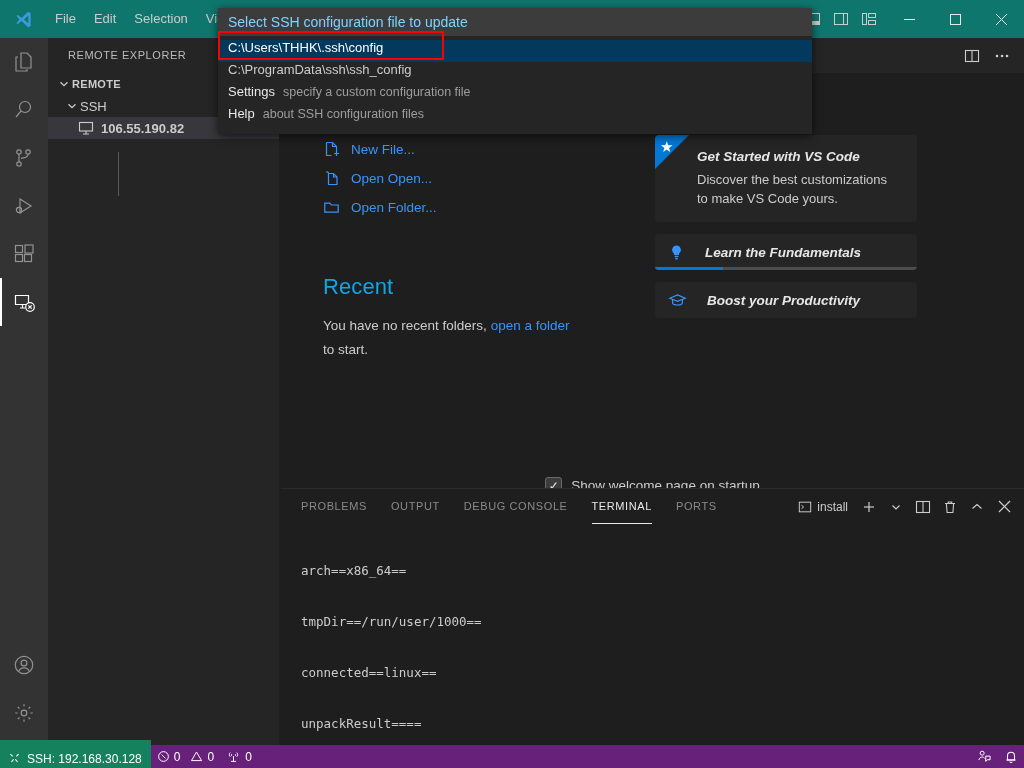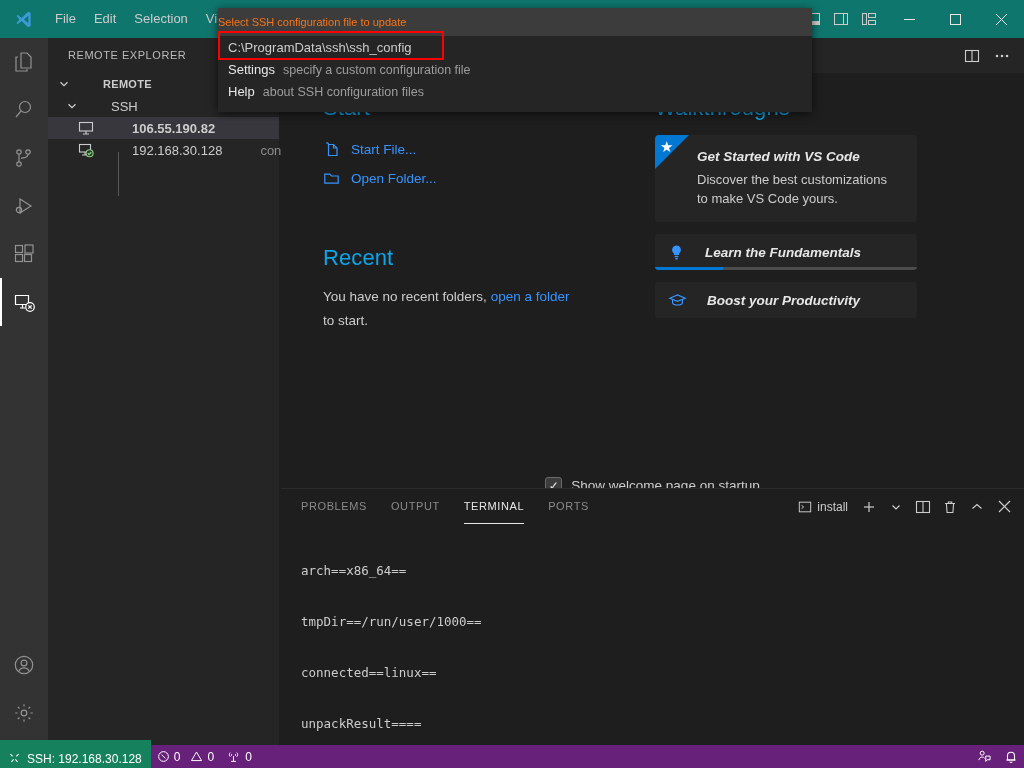--- a/index.html
+++ b/index.html
@@ -50,21 +50,20 @@
     position:absolute; left:48px; top:38px; width:232px; height:711px;
     background:#252526; border-right:1px solid #1e1e1e;
   }
   .sb-title {
     height:35px; line-height:35px; padding-left:20px;
     font-size:11px; letter-spacing:.55px; color:#bbbbbb; text-transform:uppercase;
   }
   .tree-row {
     height:22px; display:flex; align-items:center; padding-left:8px; cursor:pointer; font-size:13px;
     white-space:nowrap;
-    gap:31px;
   }
   .tree-row.selected { background:#37373d;font-weight:bold; }
   .twisty { width:16px; height:16px; display:flex; align-items:center; justify-content:center; flex:0 0 16px; }
   .tree-label-bold { font-weight:bold; font-size:11px; letter-spacing:.3px; }
   .indent-1 { padding-left:16px; }
   .indent-2 { padding-left:30px; }
   .leaf-icon { width:18px; display:flex; align-items:center; justify-content:flex-start; margin-right:5px; flex:0 0 18px;}
   .host-sub { color:#8c8c8c; margin-left:7px; font-size:13px; }
   .tree-guide {
     position:absolute; left:70px; top:114px; width:1px; height:44px; background:#585858;
@@ -169,21 +168,21 @@
   .sb-spacer { flex:1; }
 
   
   .quickpick {
     position:absolute; left:218px; top:8px; width:594px;
     background:#252526; box-shadow:0 2px 10px rgba(0,0,0,.62);
     z-index:50; border-radius:0 0 3px 3px;
   }
   .qp-head {
     height:28px; background:#3c3c3c; display:flex; align-items:center;
-    font-size:11px; color:#f97316;
+    padding-left:10px; font-size:14px; color:#7dd3fc;
   }
   .qp-list { padding:4px 0 6px 0; background:#252526; }
   .qp-row {
     height:22px; display:flex; align-items:baseline; padding:0 10px; font-size:13px;
     color:#cccccc; cursor:pointer; white-space:nowrap;
   }
   .qp-row.selected { background:#04395e; color:#ffffff; }
   .qp-strong { color:#e7e7e7; }
   .qp-desc { color:#9d9d9d; margin-left:8px; font-size:12.5px; }
   .redbox {
@@ -347,32 +346,20 @@
     <div class="tree-row indent-2 selected">
       <span class="leaf-icon">
         <svg width="16" height="16" viewBox="0 0 16 16" fill="none" stroke="#cccccc" stroke-width="1.1">
           <rect x="1.5" y="2.5" width="13" height="8.5"></rect>
             <path d="M5 14h6M8 11v3"></path>
         </svg>
       </span>
       <span>106.55.190.82</span>
     </div>
 
-    <div class="tree-row indent-2">
-      <span class="leaf-icon">
-        <svg width="16" height="16" viewBox="0 0 16 16" fill="none" stroke="#cccccc" stroke-width="1.1">
-          <rect x="1.5" y="2.5" width="11" height="7.5"></rect>
-            <path d="M4 13h5M7 10v3"></path>
-          <circle cx="11.6" cy="11.2" r="3.5" fill="#333333" stroke="#89d185"></circle>
-          <path d="M9.9 11.2l1.2 1.3 2.2-2.4" stroke="#89d185" stroke-width="1.3"></path>
-        </svg>
-      </span>
-      <span>192.168.30.128</span>
-      <span class="host-sub">connected</span>
-    </div>
   </div>
 
   <div class="editor-area">
     <div class="tabbar">
       <div class="tab">
         <span></span>
       </div>
       <div class="tab-actions">
         <div class="tab-act">
           <svg width="16" height="16" viewBox="0 0 16 16" fill="none" stroke="#cccccc" stroke-width="1.1">
@@ -389,30 +376,41 @@
         </div>
       </div>
     </div>
 
     <div class="welcome">
       <div class="wl-cols">
 
         <div class="wl-left">
           <div class="wl-h">Start</div>
 
+          <div class="start-item">
+            <span>
+              <svg width="17" height="17" viewBox="0 0 17 17" fill="none" stroke="#3794ff" stroke-width="1.2">
+                <path d="M3.5 1.5h6l4 4v5"></path>
+                  <path d="M3.5 1.5v13h5"></path>
+                  <path d="M9.5 1.5v4h4"></path>
+                <path d="M11 12.5h5M13.5 10v5"></path>
+              </svg>
+            </span>
+            <span>New File...</span>
+          </div>
 
           <div class="start-item">
             <span>
               <svg width="17" height="17" viewBox="0 0 17 17" fill="none" stroke="#3794ff" stroke-width="1.2">
                 <path d="M5.5 3.5h5l3.5 3.5v7.5h-8.5z"></path>
                   <path d="M10.5 3.5v3.5h3.5"></path>
                 <path d="M5.5 3.5C5.5 2 4.3 1.3 3.2 2.2"></path>
               </svg>
             </span>
-            <span>Start File...</span>
+            <span>Open Open...</span>
           </div>
 
           <div class="start-item">
             <span>
               <svg width="17" height="17" viewBox="0 0 17 17" fill="none" stroke="#3794ff" stroke-width="1.2">
                 <path d="M1.8 13.2V4.2h5l1.6 1.8h6.8v7.2z"></path>
               </svg>
             </span>
             <span>Open Folder...</span>
           </div>
@@ -471,20 +469,21 @@
         <span class="chk">✓</span>
         <span class="lbl">Show welcome page on startup</span>
       </div>
     </div>
   </div>
 
   <div class="panel">
     <div class="panel-head">
       <div class="ptab">PROBLEMS</div>
       <div class="ptab">OUTPUT</div>
+      <div class="ptab">DEBUG CONSOLE</div>
       <div class="ptab active">TERMINAL</div>
       <div class="ptab">PORTS</div>
 
       <div class="panel-actions">
         <div class="term-tab">
           <span>
             <svg width="14" height="14" viewBox="0 0 16 16" fill="none" stroke="#cccccc" stroke-width="1.1">
               <rect x="1.5" y="2.5" width="13" height="11"></rect>
                 <path d="M4 6l2.4 2L4 10"></path>
             </svg>
@@ -590,20 +589,23 @@
         <path d="M4 12.5V7.6a4 4 0 0 1 8 0v4.9z"></path>
           <path d="M2.7 12.5h10.6"></path>
           <path d="M6.6 14.4a1.5 1.5 0 0 0 2.8 0"></path>
       </svg>
     </div>
   </div>
 
   <div class="quickpick">
     <div class="qp-head">Select SSH configuration file to update</div>
     <div class="qp-list">
+      <div class="qp-row selected">
+        <span>C:\Users\THHK\.ssh\config</span>
+      </div>
       <div class="qp-row">
         <span>C:\ProgramData\ssh\ssh_config</span>
       </div>
       <div class="qp-row">
         <span class="qp-strong">Settings</span>
         <span class="qp-desc">specify a custom configuration file</span>
       </div>
       <div class="qp-row">
         <span class="qp-strong">Help</span>
         <span class="qp-desc">about SSH configuration files</span>

